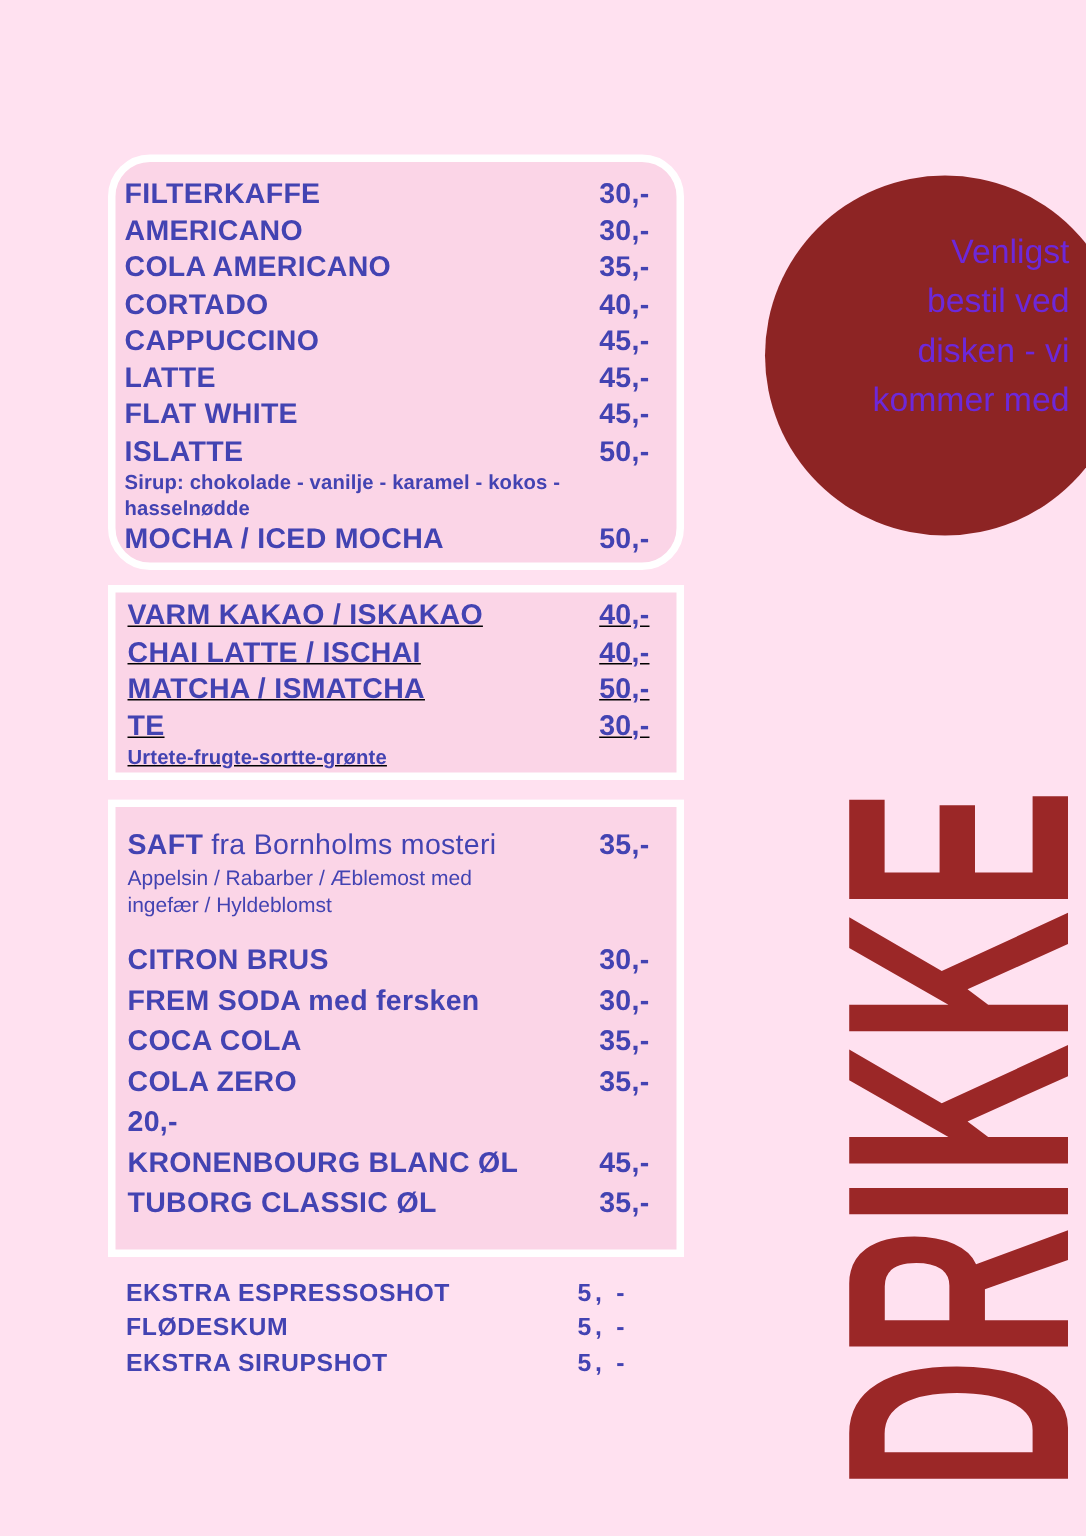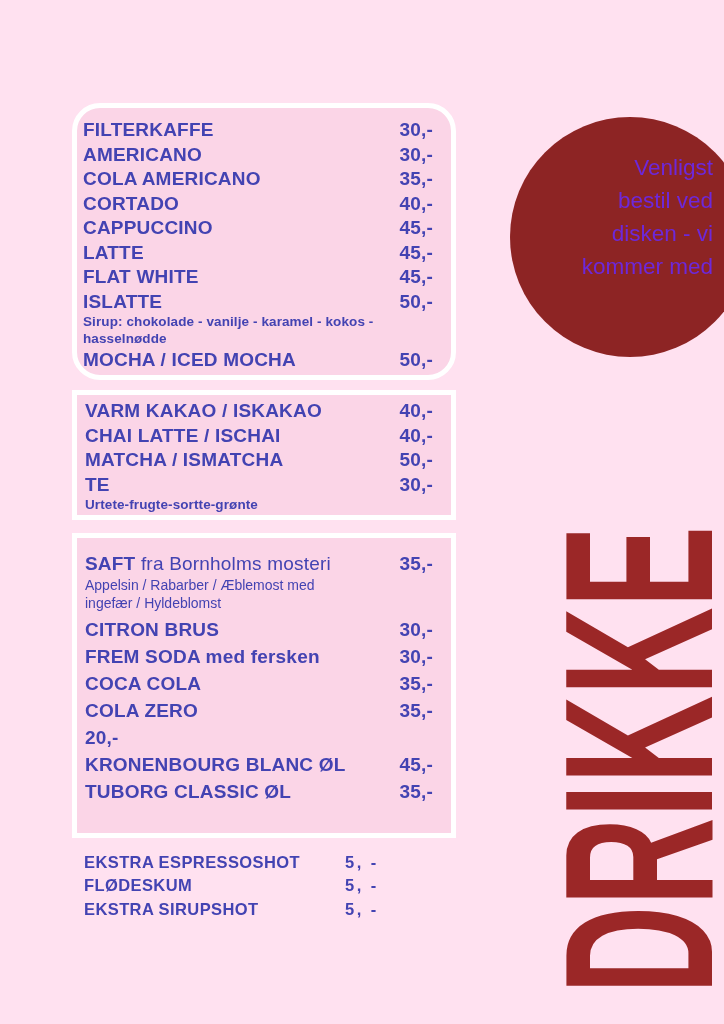--- a/index.html
+++ b/index.html
@@ -11,44 +11,44 @@
     font-family:"Liberation Sans", sans-serif;
   }
   
   .box{
     position:absolute;left:72px;width:384px;
     box-sizing:border-box;
     background:#fbd5e7;
     border:5px solid #ffffff;
   }
   .box1{top:103px;height:277px;padding:10px 18px 0 6px;border-radius:28px;}
-  .box2{top:390px;height:130px;padding:4px 18px 0 8px;}
+  .box2{top:390px;height:130px;padding:4px 18px 0 8px;text-decoration:underline;}
   .box3{top:533px;height:305px;padding:12px 18px 0 8px;}
   .row{
     display:flex;justify-content:space-between;align-items:baseline;
     line-height:24.5px;
   }
   .box3 .row{line-height:27px;}
   .label,.price{
     font-weight:bold;font-size:19px;color:#4343b2;letter-spacing:0.2px;
     white-space:nowrap;
   }
   .label .light{font-weight:normal;}
   .note{
     font-size:13.5px;font-weight:bold;color:#4343b2;
     line-height:16.5px;max-width:350px;letter-spacing:0.1px;
   }
   .note-light{
     font-size:14px;font-weight:normal;color:#4343b2;
-    line-height:17.5px;max-width:258px;margin-bottom:4px;
+    line-height:17.5px;max-width:258px;margin-bottom:15px;
   }
   .saft-row{line-height:26px;}
   
   .extras{position:absolute;left:84px;top:851px;}
-  .extra-row{display:flex;line-height:23.3px;}
+  .extra-row{display:flex;line-height:23.3px;gap:40px;}
   .extra-label{
     width:261px;font-size:16.5px;font-weight:bold;color:#4343b2;letter-spacing:0.4px;
   }
   .extra-price{
     font-size:16.5px;font-weight:bold;color:#4343b2;letter-spacing:2.5px;
   }
   
   .note-circle{
     position:absolute;left:510px;top:117px;
     width:240px;height:240px;border-radius:50%;

